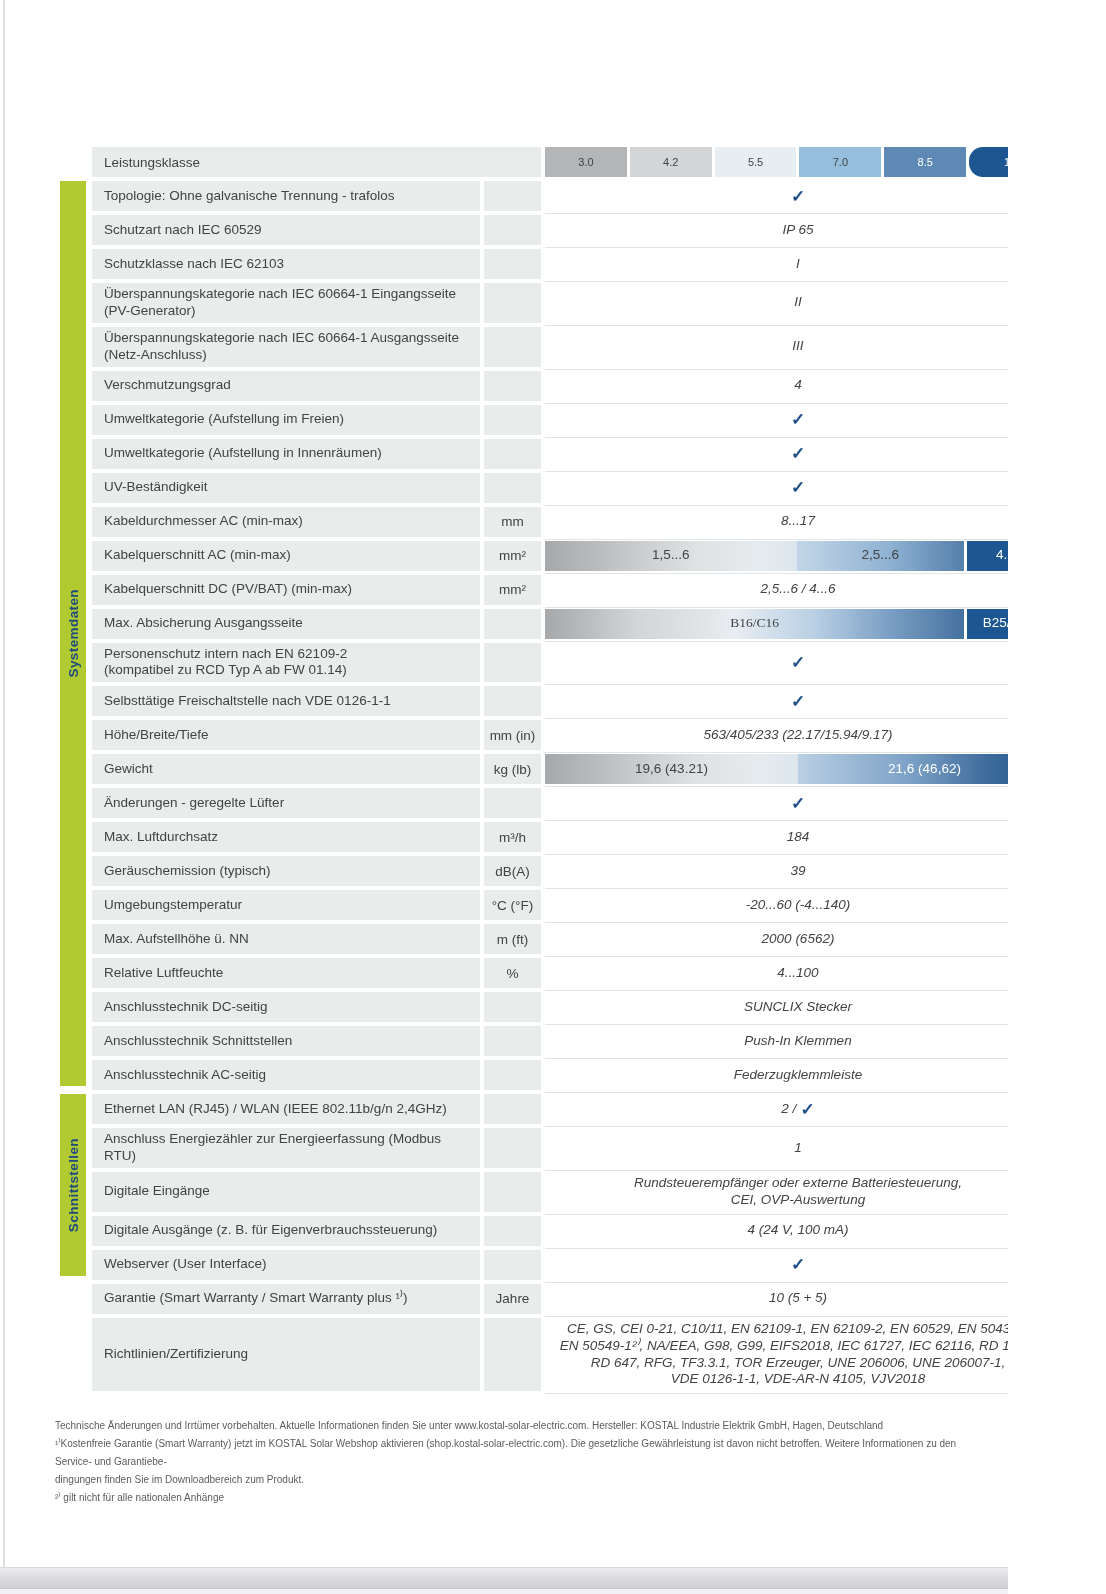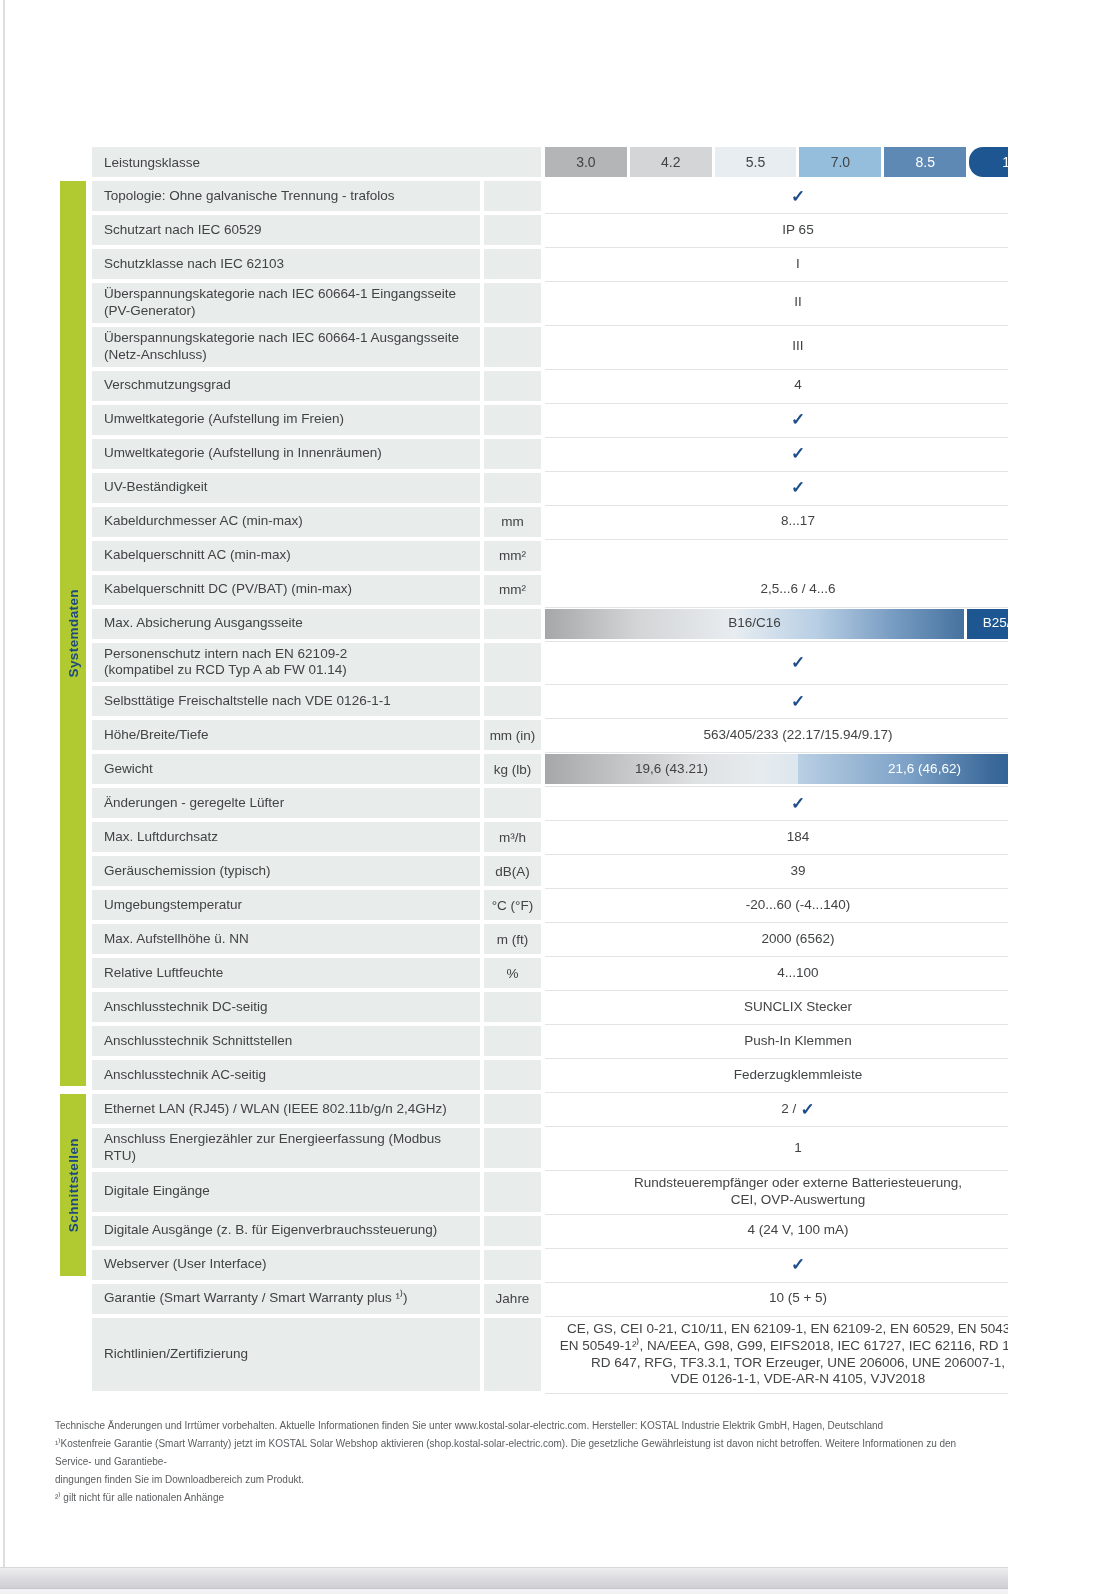--- a/index.html
+++ b/index.html
@@ -7,47 +7,47 @@
   body { font-family: "Liberation Sans", sans-serif; color: #414345; }
 
   .page { position: relative; width: 1008px; height: 1594px; background: #fff; overflow: hidden; }
   .page-edge { position: absolute; left: 3px; top: 0; width: 2px; height: 1567px; background: #dededf; }
 
   .spec-table { position: relative; margin: 147px 0 0 92px; width: 959px; font-size: 13.5px; }
 
   .header-row { display: flex; gap: 4px; margin-bottom: 4px; }
   .header-label { width: 449px; background: #e8eceb; display: flex; align-items: center; padding-left: 12px; min-height: 30px; }
   .header-cols { flex: 1; display: flex; gap: 3px; }
-  .header-col { flex: 1 1 0; display: flex; align-items: center; justify-content: center; min-height: 30px; font-size: 14px; }
+  .header-col { flex: 1 1 0; display: flex; align-items: center; justify-content: center; min-height: 30px; font-size: 11px; }
 
   .section { position: relative; }
   .side-tab { position: absolute; left: -32px; top: 0; width: 26px; height: calc(100% - 4px);
               background: #b1ca32; display: flex; align-items: center; justify-content: center; }
   .side-tab span { writing-mode: vertical-rl; transform: rotate(180deg); color: #1d4b7e;
                    font-weight: bold; font-size: 13.5px; letter-spacing: .4px; white-space: nowrap; }
 
   .row { display: flex; gap: 4px; margin-bottom: 4px; }
   .cell { min-height: 30px; }
   .cell.label { width: 388px; background: #e8eceb; display: flex; align-items: center;
                 padding: 3px 10px 3px 12px; white-space: pre-line; line-height: 1.25; }
   .cell.unit { width: 57px; background: #e8eceb; display: flex; align-items: center; justify-content: center;
                padding: 3px 2px; text-align: center; }
   .cell.value { flex: 1; position: relative; background: #fff; display: flex; align-items: center;
                 justify-content: center; text-align: center; padding: 3px 6px; line-height: 1.25; gap: 4px; }
   .cell.value::after { content: ""; position: absolute; left: 0; right: 0; bottom: -3px; height: 1px; background: #e1e5e7; }
-  .value-text { white-space: pre-line; }
+  .value-text { white-space: pre-line; font-style: italic; }
 
   .check { color: #1d4e89; font-weight: 700; font-size: 17px; line-height: 1; }
 
   .cell.value.segments { padding: 0; align-items: stretch; gap: 0; }
   .seg { flex-basis: 0; display: flex; align-items: center; justify-content: center; }
   .seg.gap-before { margin-left: 3px; }
   .seg.fade-gray { background: linear-gradient(90deg, #a5a7a9 0%, #c3c5c6 30%, #dfe2e3 60%, #e6ebef 85%, #dde6ee 100%); }
   .seg.fade-blue { background: linear-gradient(90deg, #c3d6e8 0%, #8fb2d2 55%, #5580ac 100%); }
-  .seg.fade-gray-blue { background: linear-gradient(90deg, #a5a7a9 0%, #d3d5d6 22%, #e8edf1 45%, #b7cee4 65%, #7b9fc4 82%, #46729f 100%); }
+  .seg.fade-gray-blue { background: linear-gradient(90deg, #a5a7a9 0%, #d3d5d6 22%, #e8edf1 45%, #b7cee4 65%, #7b9fc4 82%, #46729f 100%); font-family: Liberation Serif, serif; }
   .seg.fade-blue-dark { background: linear-gradient(90deg, #b9cfe4 0%, #7ba0c6 45%, #3d6b9b 75%, #1d5691 100%); color: #fff; }
   .seg.solid-dark { background: #1d5691; color: #fff; }
 
   .footnotes { margin: 26px 48px 0 55px; font-size: 10px; color: #5a5c5e; line-height: 18px; }
   .footnotes p { white-space: pre-line; }
 
   .page-gap { position: absolute; left: 0; right: 0; top: 1567px; height: 21px;
               background: linear-gradient(180deg, #ededf0 0%, #dbdbde 55%, #d0d0d4 100%);
               border-top: 1px solid #d8d8db; }
   .next-page { position: absolute; left: 0; right: 0; top: 1588px; height: 6px;
@@ -144,20 +144,31 @@
           <div class="row">
             <div class="cell label">Kabeldurchmesser AC (min-max)</div>
             <div class="cell unit">mm</div>
             <div class="cell value">
               <span class="value-text">8...17</span>
             </div>
           </div>
           <div class="row">
             <div class="cell label">Kabelquerschnitt AC (min-max)</div>
             <div class="cell unit">mm²</div>
+            <div class="cell value segments">
+              <div class="seg fade-gray" style="flex-grow: 3;">
+                <span>1,5...6</span>
+              </div>
+              <div class="seg fade-blue" style="flex-grow: 2;">
+                <span>2,5...6</span>
+              </div>
+              <div class="seg solid-dark gap-before" style="flex-grow: 1;">
+                <span>4...6</span>
+              </div>
+            </div>
           </div>
           <div class="row">
             <div class="cell label">Kabelquerschnitt DC (PV/BAT) (min-max)</div>
             <div class="cell unit">mm²</div>
             <div class="cell value">
               <span class="value-text">2,5...6 / 4...6</span>
             </div>
           </div>
           <div class="row">
             <div class="cell label">Max. Absicherung Ausgangsseite</div>

